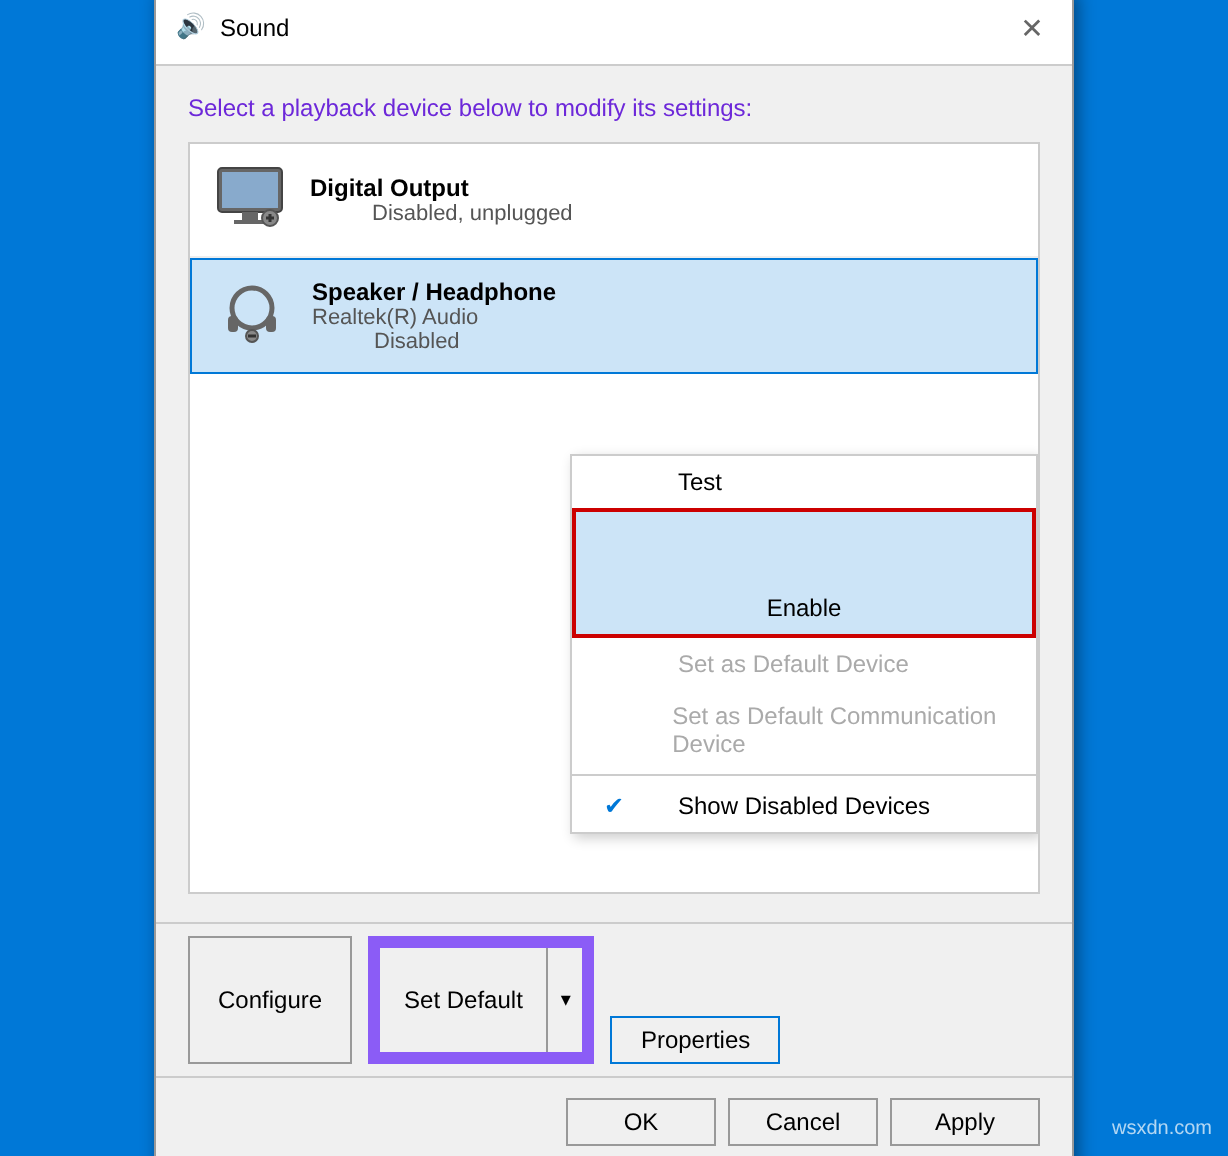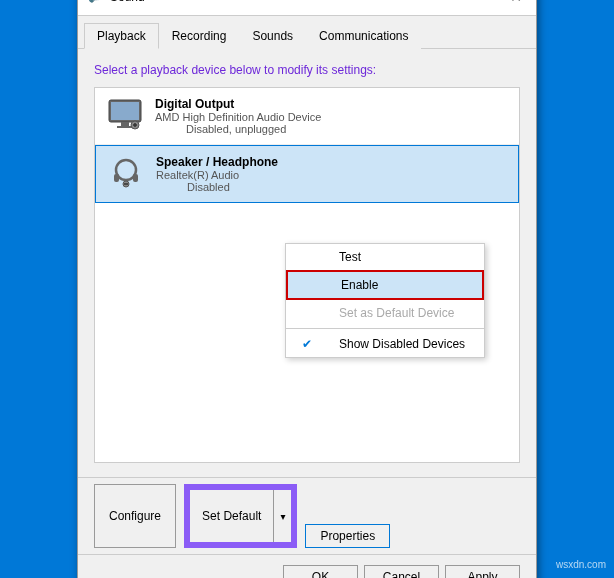--- a/index.html
+++ b/index.html
@@ -178,20 +178,21 @@
       padding: 6px 16px;
       cursor: pointer;
       font-size: 12px;
       display: flex;
       align-items: center;
       gap: 21px;
     }
     .menu-item.highlighted {
       background: #cce4f7;
       border: 2px solid #cc0000;
+      flex-direction: column;
     }
     .menu-item.disabled {
       color: #aaa;
       cursor: default;
     }
     .menu-separator {
       height: 1px;
       background: #ccc;
       margin: 2px 0;
     }
@@ -214,46 +215,39 @@
 <div class="dialog">
 
   <div class="title-bar">
     <div class="title-bar-left">
       <span class="title-icon">🔊</span>
       <span class="title-text">Sound</span>
     </div>
     <button class="close-btn">✕</button>
   </div>
 
-  <div class="tabs">
-    <div class="tab active">Playback</div>
-    <div class="tab">Recording</div>
-    <div class="tab">Sounds</div>
-    <div class="tab">Communications</div>
-  </div>
 
   <div class="content">
     <div class="description">Select a playback device below to modify its settings:</div>
 
     <div class="device-list">
 
       <div class="device-item">
         <div class="device-icon">
           <svg width="36" height="36" viewBox="0 0 36 36">
             <rect x="2" y="2" width="32" height="22" rx="2" fill="#666" stroke="#444" stroke-width="1"></rect>
             <rect x="4" y="4" width="28" height="18" fill="#88aacc"></rect>
             <rect x="14" y="24" width="8" height="4" fill="#666"></rect>
             <rect x="10" y="28" width="16" height="2" fill="#666"></rect>
             <circle cx="28" cy="27" r="4" fill="#888" stroke="#555" stroke-width="1"></circle>
             <path d="M26 27 L30 27 M28 25 L28 29" stroke="#333" stroke-width="1.5"></path>
           </svg>
         </div>
         <div class="device-info">
           <div class="device-name">Digital Output</div>
-          <div class="device-detail">AMD High Definition Audio Device</div>
           <div class="device-status">Disabled, unplugged</div>
         </div>
       </div>
 
       <div class="device-item selected">
         <div class="device-icon">
           <svg width="36" height="36" viewBox="0 0 36 36">
             <circle cx="18" cy="14" r="10" fill="none" stroke="#666" stroke-width="2.5"></circle>
             <rect x="6" y="18" width="5" height="8" rx="2" fill="#666"></rect>
             <rect x="25" y="18" width="5" height="8" rx="2" fill="#666"></rect>
@@ -274,20 +268,24 @@
           <span>Test</span>
         </div>
         <div class="menu-item highlighted">
           <span class="check-icon">&nbsp;</span>
           <span>Enable</span>
         </div>
         <div class="menu-item disabled">
           <span class="check-icon">&nbsp;</span>
           <span>Set as Default Device</span>
         </div>
+        <div class="menu-item disabled">
+          <span class="check-icon">&nbsp;</span>
+          <span>Set as Default Communication Device</span>
+        </div>
         <div class="menu-separator"></div>
         <div class="menu-item">
           <span class="check-icon">✔</span>
           <span>Show Disabled Devices</span>
         </div>
 
       </div>
     </div>
   </div>
 

